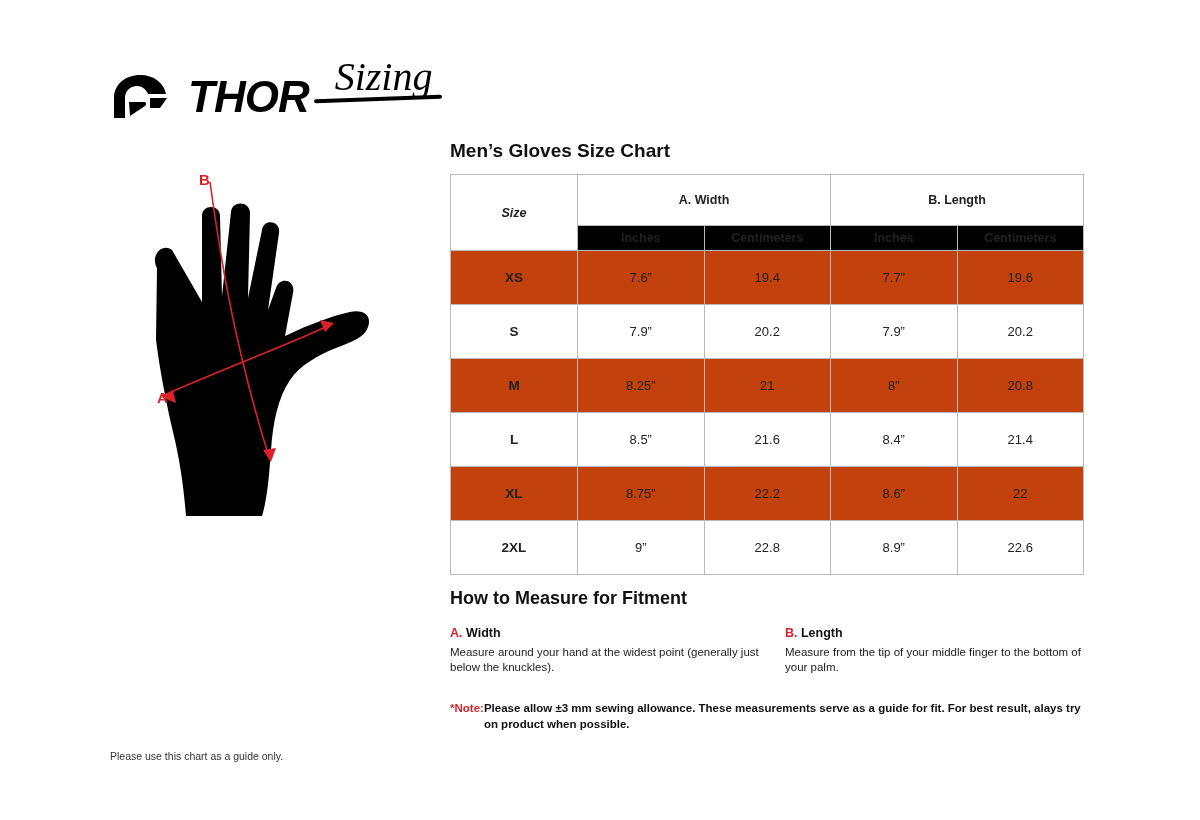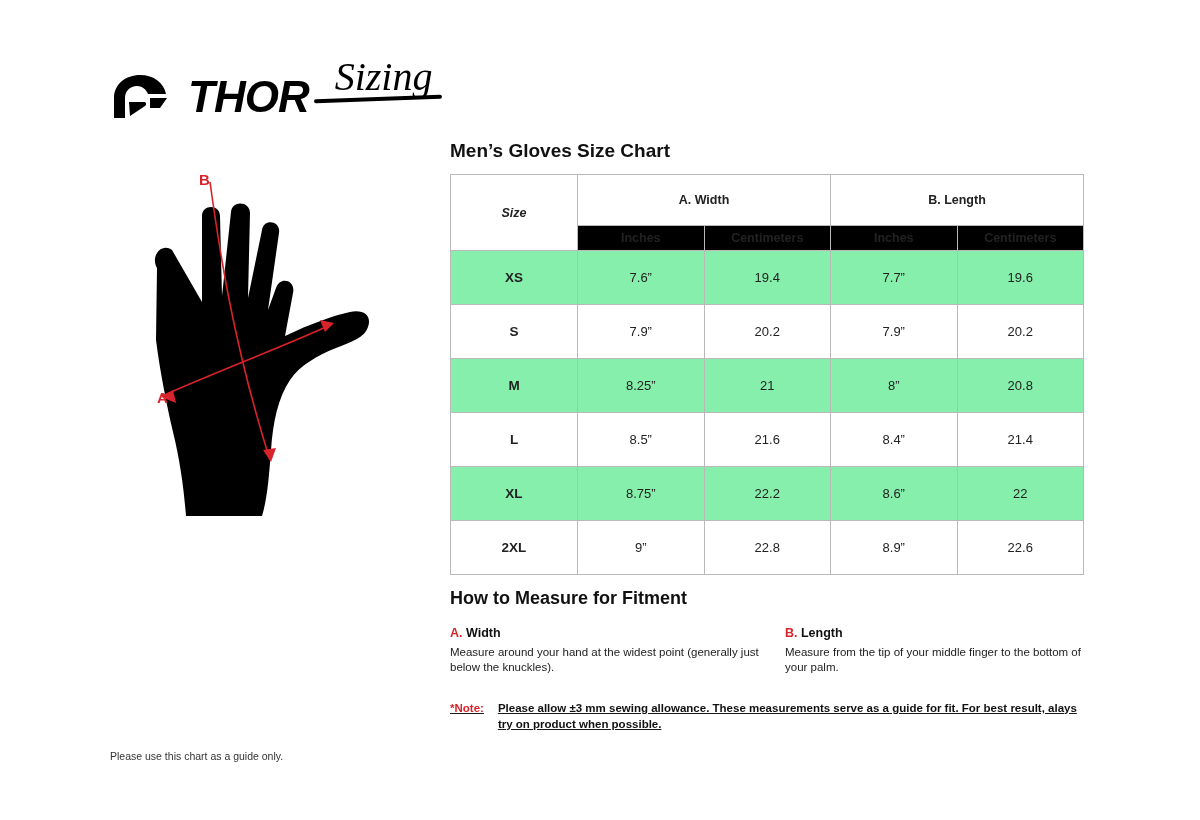--- a/index.html
+++ b/index.html
@@ -116,21 +116,21 @@
     color: #ffffff;
     font-size: 11px;
     font-weight: bold;
     height: 22px;
     border: 1px solid #000;
   }
   #size-table tbody td {
     height: 51px;
     font-size: 13px;
   }
-  #size-table tbody tr.odd td { background: #86efac; }
+  #size-table tbody tr.odd td { background: #c2410c; }
   #size-table tbody tr.even td { background: #ffffff; }
   #size-table tbody td.size-cell { font-weight: bold; font-size: 13.5px; }
 
   
   #measure-title {
     position: absolute;
     left: 450px;
     top: 588px;
     font-size: 18px;
     font-weight: bold;
@@ -154,24 +154,22 @@
   }
   .measure-head .letter { color: #d8232a; }
 
   
   #note-row {
     position: absolute;
     left: 450px;
     top: 700px;
     width: 634px;
     display: flex;
-    gap: 14px;
     font-size: 11.5px;
     line-height: 1.4;
-    text-decoration: underline;
   }
   #note-label {
     color: #d8232a;
     font-weight: bold;
     white-space: nowrap;
   }
   #note-text {
     font-weight: bold;
     color: #111;
   }

